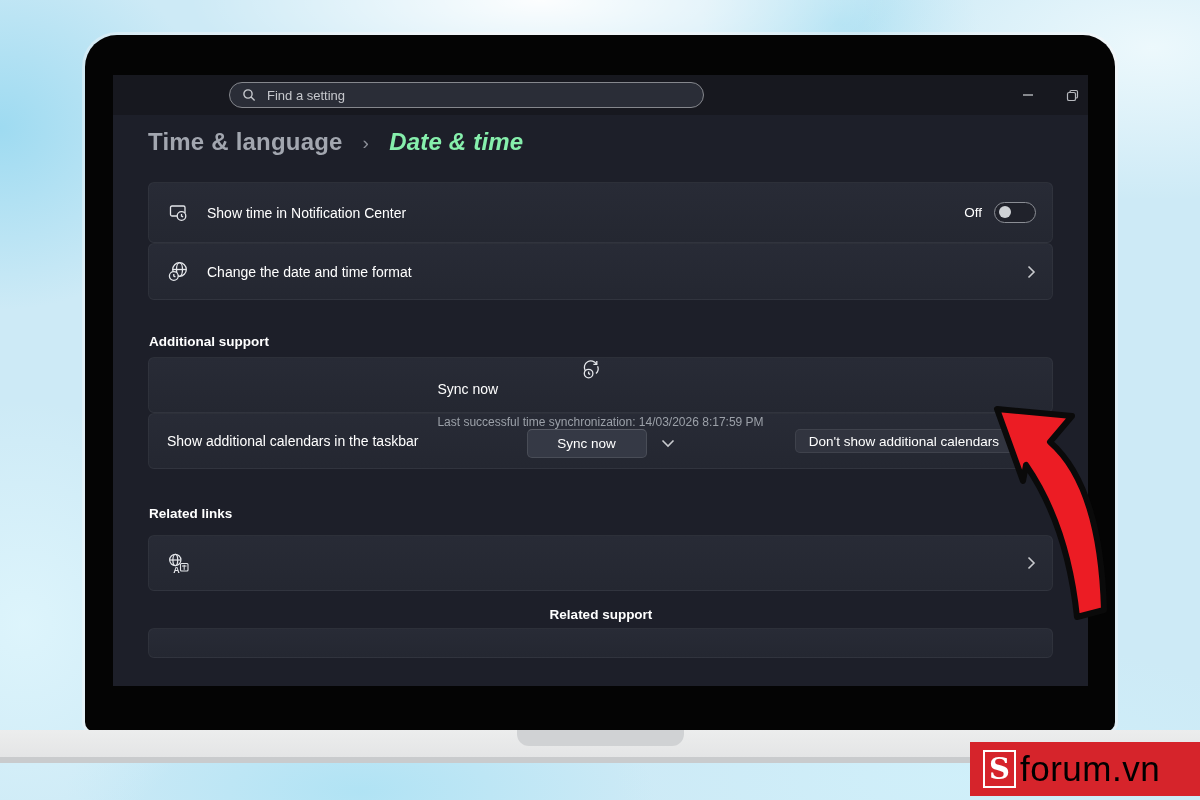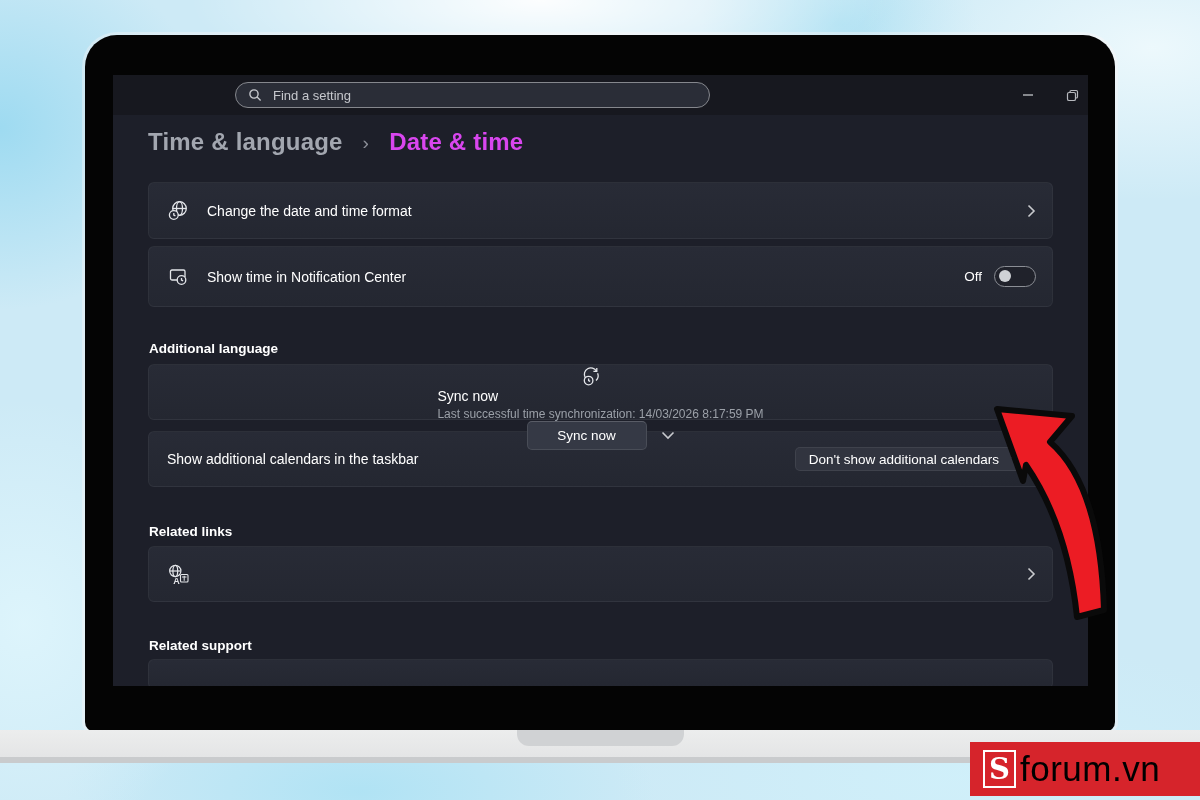--- a/index.html
+++ b/index.html
@@ -18,49 +18,49 @@
   
   .laptop{position:absolute;left:85px;top:35px;width:1030px;height:697px;background:#040404;
     border-radius:32px 32px 10px 10px;box-shadow:0 0 0 3px rgba(255,245,245,.35);}
   .screen{position:absolute;left:28px;top:40px;width:975px;height:611px;background:#1d1f29;overflow:hidden;}
   .base-band{position:absolute;left:0;top:730px;width:1200px;height:27px;
     background:linear-gradient(180deg,#eceded 0%,#e4e5e6 100%);}
   .base-band::after{content:"";position:absolute;left:0;top:27px;width:1200px;height:6px;background:#c9cbcd;}
   .base-notch{position:absolute;left:517px;top:0;width:167px;height:16px;background:#d0d2d4;border-radius:0 0 12px 12px;}
   
   .titlebar{position:relative;height:40px;background:#17181f;}
-  .searchbox{position:absolute;left:122px;top:7px;width:475px;height:26px;box-sizing:border-box;
+  .searchbox{position:absolute;left:116px;top:7px;width:475px;height:26px;box-sizing:border-box;
     background:#2a2d37;border:1px solid #85878d;border-radius:14px;display:flex;align-items:center;gap:9px;padding:0 12px;}
   .searchbox input{flex:1;background:transparent;border:none;outline:none;color:#c6c8cd;font-size:13px;font-family:inherit;}
   .searchbox input::placeholder{color:#c6c8cd;opacity:1;}
   .wincontrols{position:absolute;right:8px;top:0;height:40px;display:flex;align-items:center;gap:28px;}
   .winbtn{width:16px;height:16px;display:flex;align-items:center;justify-content:center;color:#b7b9be;cursor:pointer;}
   
   .breadcrumb{margin:12px 0 0 35px;height:30px;display:flex;align-items:center;gap:20px;
     font-size:24px;font-weight:700;letter-spacing:.2px;}
   .bc-parent{color:#a2a6af;cursor:pointer;}
   .bc-sep{color:#8d9099;font-size:19px;font-weight:400;transform:translateY(1px);}
-  .bc-current{color:#d946ef;}
+  .bc-current{color:#86efac;font-style:italic;}
   
   .content{padding:0 35px;margin-top:25px;}
   .card{box-sizing:border-box;background:linear-gradient(180deg,#282b36 0%,#242731 100%);
     border:1px solid rgba(255,255,255,.045);border-radius:6px;display:flex;align-items:center;padding:0 16px;}
   .c1{height:57px;}
   .c2{height:61px;margin-top:7px;}
   .c3{height:56px;flex-direction:column;}
-  .c4{height:56px;margin-top:11px;}
+  .c4{height:56px;margin-top:0;}
   .c5{height:56px;}
   .c6{height:30px;}
   .sec-h{margin:34px 0 8px 1px;font-size:13.5px;font-weight:700;color:#fff;}
-  .sec-h.links{margin-top:37px;margin-bottom:7px;}
-  .sec-h.support{margin-top:36px;margin-bottom:6px;}
+  .sec-h.links{margin-top:37px;margin-bottom:14px;}
+  .sec-h.support{margin-top:16px;margin-bottom:6px;text-align:center;}
   .icon{width:26px;margin-right:16px;display:flex;justify-content:center;color:#e4e6ea;flex:none;}
   .labels{flex:1;min-width:0;}
   .row-title{font-size:14px;color:#fff;}
-  .row-sub{font-size:12px;color:#9ba0a8;margin-top:3px;}
+  .row-sub{font-size:12px;color:#9ba0a8;margin-top:18px;}
   .plain-label{flex:1;font-size:14px;color:#fff;padding-left:2px;}
   .chev{color:#c8cace;display:flex;align-items:center;}
   
   .toggle-wrap{display:flex;align-items:center;gap:12px;}
   .off-label{font-size:13.5px;color:#fff;}
   .toggle{position:relative;width:42px;height:21px;box-sizing:border-box;border:1px solid #8b8e95;border-radius:11px;background:#20222b;cursor:pointer;}
   .knob{position:absolute;left:4px;top:3px;width:12px;height:12px;border-radius:50%;background:#cfd2d6;}
   
   .sync-actions{display:flex;align-items:center;gap:14px;}
   .sync-btn{min-width:120px;height:29px;box-sizing:border-box;background:#353945;
@@ -113,61 +113,61 @@
       </div>
 
       <div class="breadcrumb">
         <span class="bc-parent">Time &amp; language</span>
         <span class="bc-sep">›</span>
         <span class="bc-current">Date &amp; time</span>
       </div>
 
       <div class="content">
 
+        <div class="card c2">
+          <span class="icon">
+            <svg width="23" height="23" viewBox="0 0 23 23" fill="none" stroke="#e4e6ea" stroke-width="1.3">
+              <path d="M5 5 H16.5 Q18 5 18 6.5 V12"></path>
+              <path d="M5 5 Q3.5 5 3.5 6.5 V13.5 Q3.5 15 5 15 H10"></path>
+              <circle cx="14.5" cy="15" r="4.3" fill="#262935"></circle>
+              <polyline points="14.5,12.9 14.5,15 16.1,15.8"></polyline>
+            </svg>
+          </span>
+          <div class="labels">
+            <div class="row-title">Show time in Notification Center</div>
+          </div>
+          <div class="toggle-wrap">
+            <span class="off-label">Off</span>
+            <div class="toggle">
+              <div class="knob"></div>
+            </div>
+          </div>
+        </div>
+
         <div class="card c1">
           <span class="icon">
             <svg width="23" height="23" viewBox="0 0 23 23" fill="none" stroke="#e4e6ea" stroke-width="1.3">
               <circle cx="12.5" cy="9.5" r="6.8"></circle>
               <ellipse cx="12.5" cy="9.5" rx="3" ry="6.8"></ellipse>
               <line x1="5.7" y1="9.5" x2="19.3" y2="9.5"></line>
               <circle cx="6.8" cy="16" r="4.4" fill="#262935"></circle>
               <polyline points="6.8,13.9 6.8,16 8.4,16.8"></polyline>
             </svg>
           </span>
           <div class="labels">
             <div class="row-title">Change the date and time format</div>
           </div>
           <span class="chev">
             <svg width="9" height="14" viewBox="0 0 9 14" fill="none" stroke="#c8cace" stroke-width="1.6">
                 <polyline points="1.5,1.5 7,7 1.5,12.5"></polyline>
               </svg>
           </span>
         </div>
 
-        <div class="card c2">
-          <span class="icon">
-            <svg width="23" height="23" viewBox="0 0 23 23" fill="none" stroke="#e4e6ea" stroke-width="1.3">
-              <path d="M5 5 H16.5 Q18 5 18 6.5 V12"></path>
-              <path d="M5 5 Q3.5 5 3.5 6.5 V13.5 Q3.5 15 5 15 H10"></path>
-              <circle cx="14.5" cy="15" r="4.3" fill="#262935"></circle>
-              <polyline points="14.5,12.9 14.5,15 16.1,15.8"></polyline>
-            </svg>
-          </span>
-          <div class="labels">
-            <div class="row-title">Show time in Notification Center</div>
-          </div>
-          <div class="toggle-wrap">
-            <span class="off-label">Off</span>
-            <div class="toggle">
-              <div class="knob"></div>
-            </div>
-          </div>
-        </div>
-
-        <div class="sec-h">Additional language</div>
+        <div class="sec-h">Additional support</div>
 
         <div class="card c3">
           <span class="icon">
             <svg width="23" height="23" viewBox="0 0 23 23" fill="none" stroke="#e4e6ea" stroke-width="1.3">
               <path d="M4.2 12.6 A6.4 6.4 0 0 1 15.5 6.2"></path>
               <polyline points="15.8,2.9 15.8,6.4 12.4,6.4" fill="none"></polyline>
               <path d="M16.6 8.3 A6.4 6.4 0 0 1 15 15.6"></path>
               <circle cx="7.6" cy="15.6" r="4.3" fill="#262935"></circle>
               <polyline points="7.6,13.5 7.6,15.6 9.2,16.4"></polyline>
             </svg>

